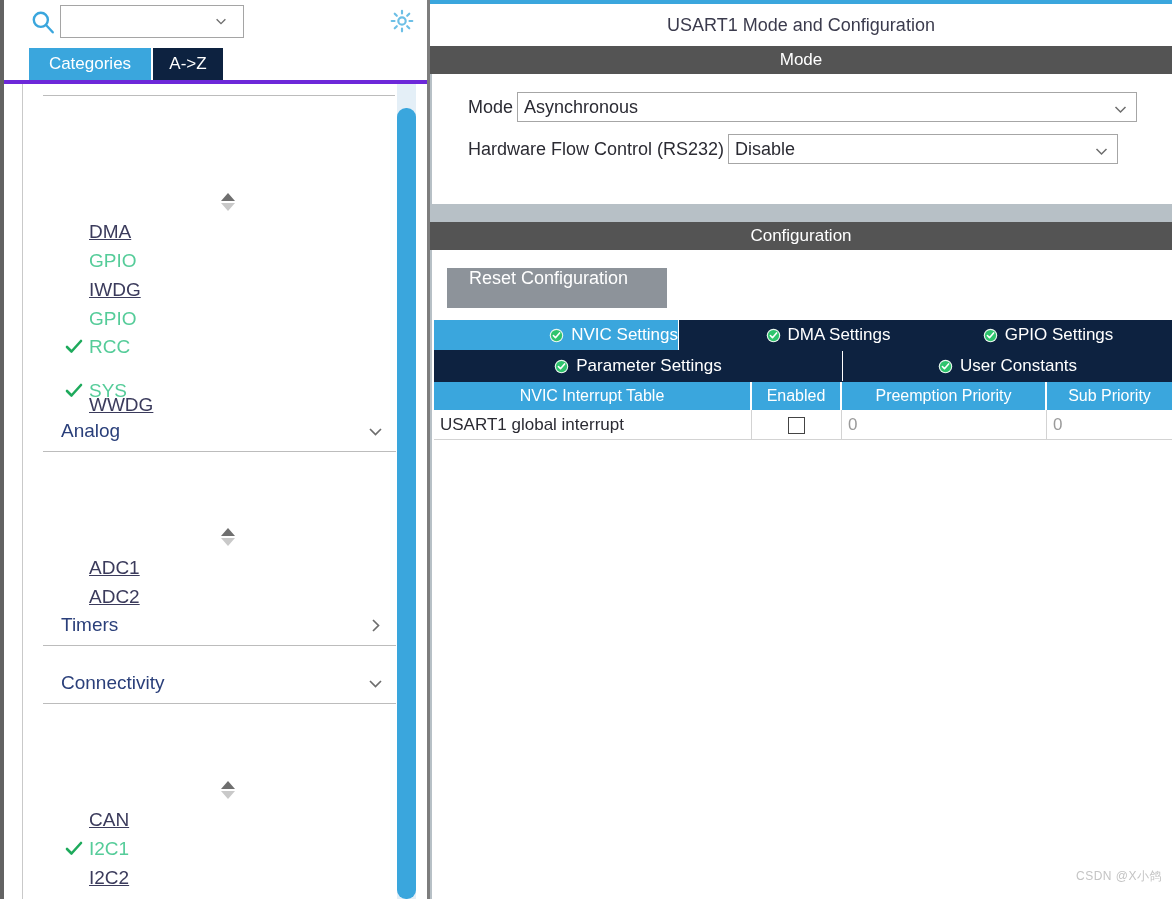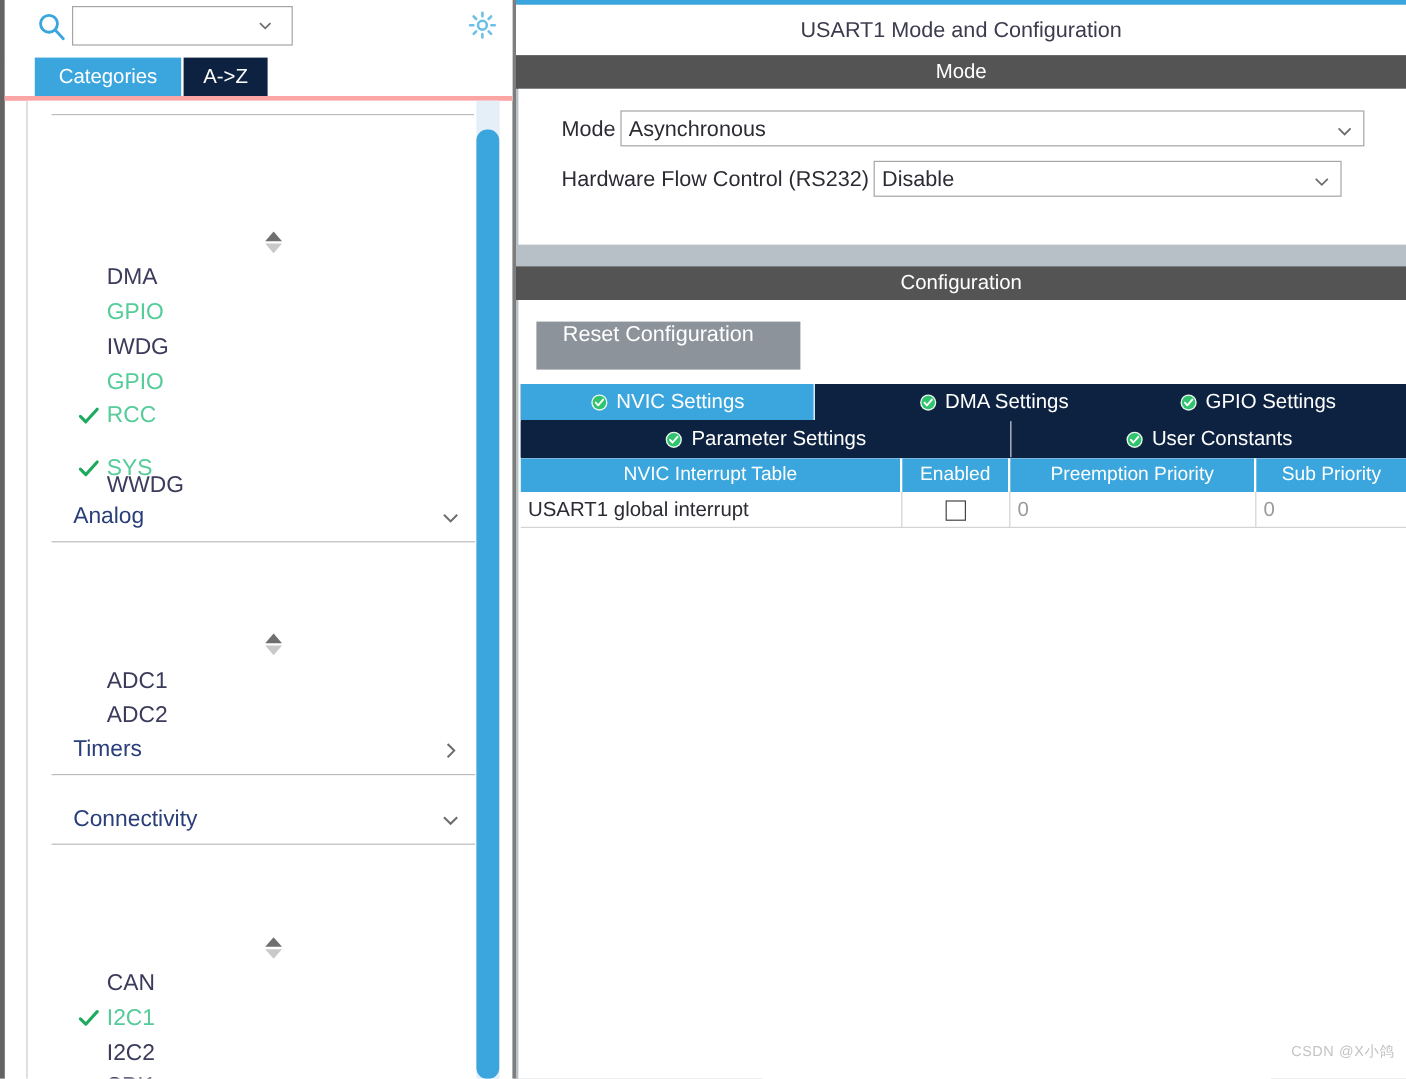--- a/index.html
+++ b/index.html
@@ -60,21 +60,21 @@
     left: 385px; top: 8px;
     width: 26px; height: 26px;
   }
 
   
   .tabs-bar {
     position: absolute;
     left: 0; top: 48px;
     width: 423px; height: 36px;
     background: #ffffff;
-    border-bottom: 4px solid #fca5a5;
+    border-bottom: 4px solid #6d28d9;
   }
   .tab {
     position: absolute;
     top: 0; height: 32px;
     display: flex; align-items: center; justify-content: center;
     font-size: 17px;
     color: #ffffff;
     cursor: pointer;
     padding: 0 12px;
   }
@@ -107,21 +107,21 @@
   }
   .leaf {
     position: absolute;
     left: 20px;
     width: 353px; height: 29px;
     display: flex; align-items: center;
     font-size: 19px;
     padding-left: 46px;
     white-space: nowrap;
   }
-  .leaf.dark   { color: #3b3b5c; }
+  .leaf.dark   { color: #3b3b5c; text-decoration: underline; }
   .leaf.green  { color: #55cc99; }
   .leaf .check {
     position: absolute;
     left: 22px; top: 6px;
     width: 18px; height: 17px;
   }
   .section-head {
     position: absolute;
     left: 20px;
     width: 353px; height: 42px;
@@ -521,21 +521,21 @@
       <span>Configuration</span>
     </div>
 
     <div class="config-body">
 
       <button class="reset-btn">
         <span>Reset Configuration</span>
       </button>
 
       <div class="tabstrip">
-        <div class="ctab active" style="left:0px; top:0px; width:245px;">
+        <div class="ctab active" style="left:0px; top:0px; width:245px;justify-content:flex-end;">
           <span class="gcheck">
             <svg viewBox="0 0 16 16" width="15" height="15">
               <circle cx="8" cy="8" r="7.2" fill="#e9f7ee"></circle>
               <circle cx="8" cy="8" r="6" fill="#2fc46d"></circle>
               <polyline points="4.7,8 6.9,10.4 11.3,5.3" fill="none" stroke="#ffffff" stroke-width="1.7" stroke-linecap="round" stroke-linejoin="round"></polyline>
             </svg>
           </span>
           <span>NVIC Settings</span>
         </div>
         <div class="ctab" style="left:245px; top:0px; width:245px;margin-left:27px;">

